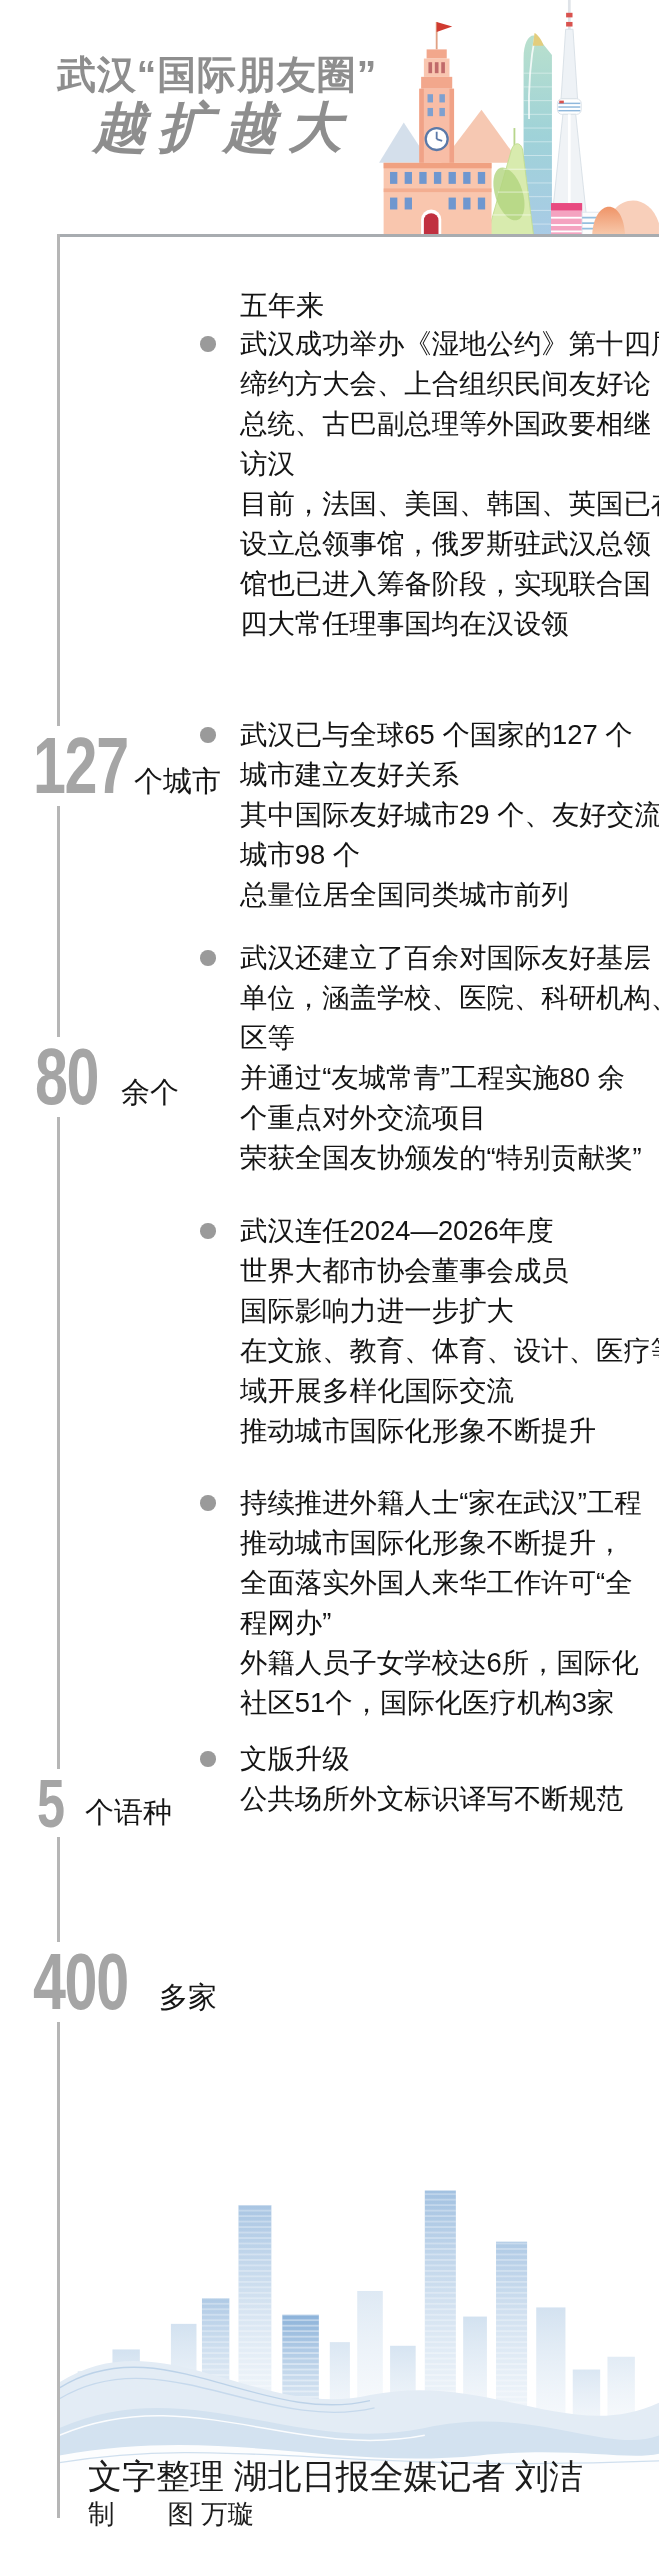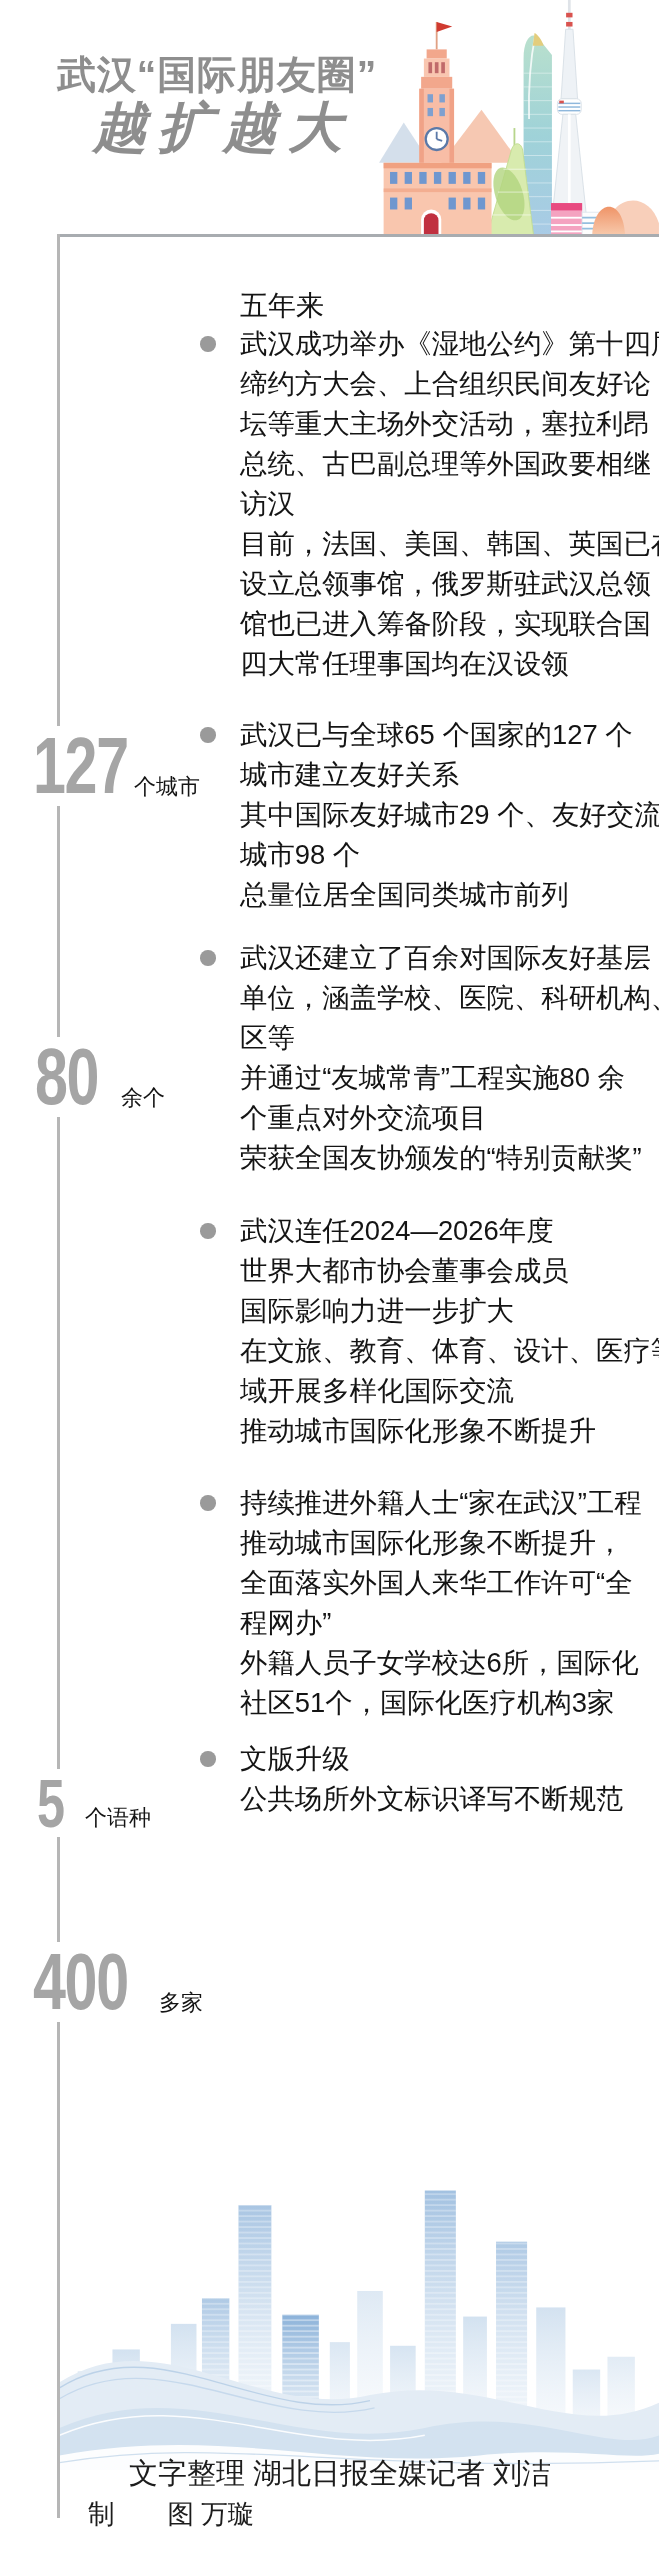--- a/index.html
+++ b/index.html
@@ -25,24 +25,24 @@
   .bullet-item{position:absolute;left:240px;width:416px;color:#141414;font-size:27.4px;z-index:4;}
   .bullet-item .ln{height:40px;line-height:40px;white-space:nowrap;}
   .dot{position:absolute;left:-40px;top:12px;width:15.5px;height:15.5px;border-radius:50%;background:#9a9a9a;}
 
   
   .stat{position:absolute;background:#ffffff;z-index:5;padding-right:12.8px;text-align:center;}
   .stat-num{display:inline-block;font-weight:bold;color:#a5a5a5;line-height:1;
             letter-spacing:-1.8px;transform:scaleX(.74);transform-origin:left bottom;}
   .num-lg{font-size:80px;}
   .num-sm{font-size:68px;}
-  .stat-unit{position:absolute;bottom:3.7px;font-size:22px;color:#141414;white-space:nowrap;}
-
-  
-  .credit1{position:absolute;left:88px;top:2454px;font-size:29px;color:#1c1c1c;z-index:4;white-space:nowrap;margin-left:41px;}
+  .stat-unit{position:absolute;bottom:3.7px;font-size:29px;color:#141414;white-space:nowrap;}
+
+  
+  .credit1{position:absolute;left:88px;top:2454px;font-size:34px;color:#1c1c1c;z-index:4;white-space:nowrap;}
   .credit2{position:absolute;left:88px;top:2496px;font-size:26.5px;color:#1c1c1c;z-index:4;white-space:nowrap;}
 </style>
 </head>
 <body>
 
 <div class="canvas">
 
   <div class="title-l1">武汉“国际朋友圈”</div>
   <div class="title-l2">越扩越大</div>
 
@@ -161,21 +161,20 @@
 
   <div class="hline"></div>
   <div class="vline"></div>
 
   <div class="heading">五年来</div>
 
   <section class="bullet-item" style="top:324px">
     <span class="dot"></span>
     <div class="ln">武汉成功举办《湿地公约》第十四届</div>
     <div class="ln">缔约方大会、上合组织民间友好论</div>
-    <div class="ln">坛等重大主场外交活动，塞拉利昂</div>
     <div class="ln">总统、古巴副总理等外国政要相继</div>
     <div class="ln">访汉</div>
     <div class="ln">目前，法国、美国、韩国、英国已在汉</div>
     <div class="ln">设立总领事馆，俄罗斯驻武汉总领</div>
     <div class="ln">馆也已进入筹备阶段，实现联合国</div>
     <div class="ln">四大常任理事国均在汉设领</div>
   </section>
 
   <section class="bullet-item" style="top:715px">
     <span class="dot"></span>

